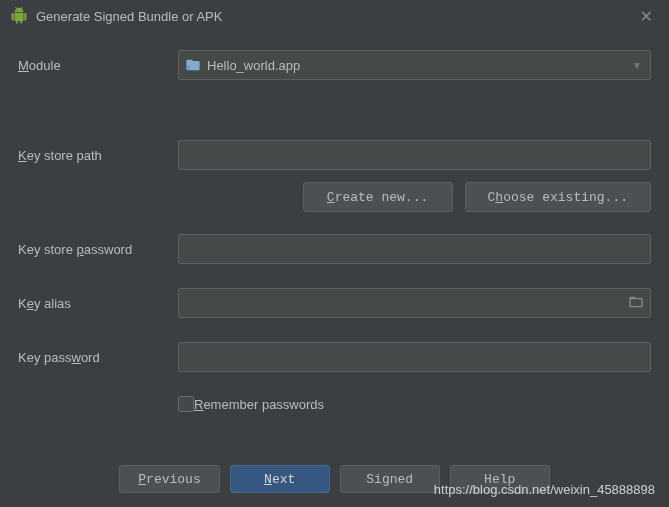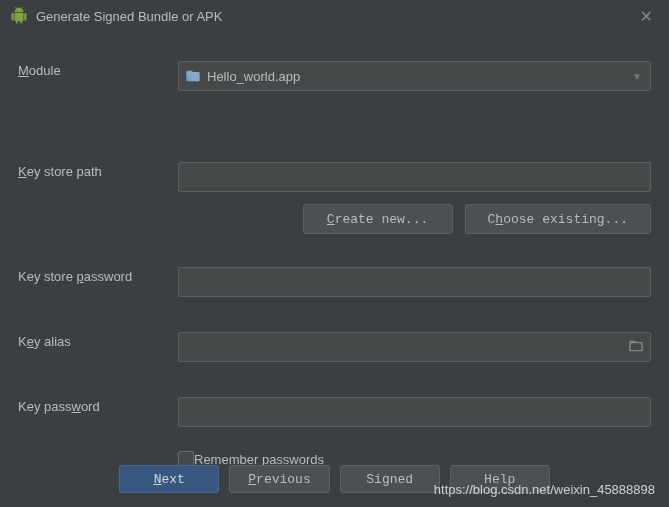--- a/index.html
+++ b/index.html
@@ -28,21 +28,20 @@
     .field {
       flex: 1;
       background: #45494a;
       border: 1px solid #5e6060;
       height: 28px;
       border-radius: 2px;
       display: flex;
       align-items: center;
       padding: 14px 8px;
       color: #bbbbbb;
-      margin-top: 11px;
     }
     .select { position: relative; padding-left: 6px; }
     .select .chev { margin-left: auto; color: #777; font-size: 10px; }
     .folder-icon { display: flex; align-items: center; margin-right: 6px; }
     .spacer-vert { height: 48px; }
     .btn-row { display: flex; justify-content: flex-end; gap: 12px; margin-top: 12px; margin-bottom: 4px; }
     .btn {
       background: #4c5052;
       border: 1px solid #5e6060;
       color: #bbbbbb;
@@ -167,25 +166,25 @@
   </div>
 
   <div class="checkbox-row">
     <div class="checkbox"></div>
     <span><span class="u">R</span>emember passwords</span>
   </div>
 
 </div>
 
 <div class="footer">
+  <div class="btn btn-sm">
+      <span><span class="u">P</span>revious</span>
+    </div>
   <div class="btn btn-sm primary">
       <span><span class="u">N</span>ext</span>
-    </div>
-  <div class="btn btn-sm">
-      <span><span class="u">P</span>revious</span>
     </div>
   <div class="btn btn-sm">
       <span>Signed</span>
     </div>
   <div class="btn btn-sm">
       <span>Help</span>
     </div>
 </div>
 
 <div class="watermark">https://blog.csdn.net/weixin_45888898</div>

